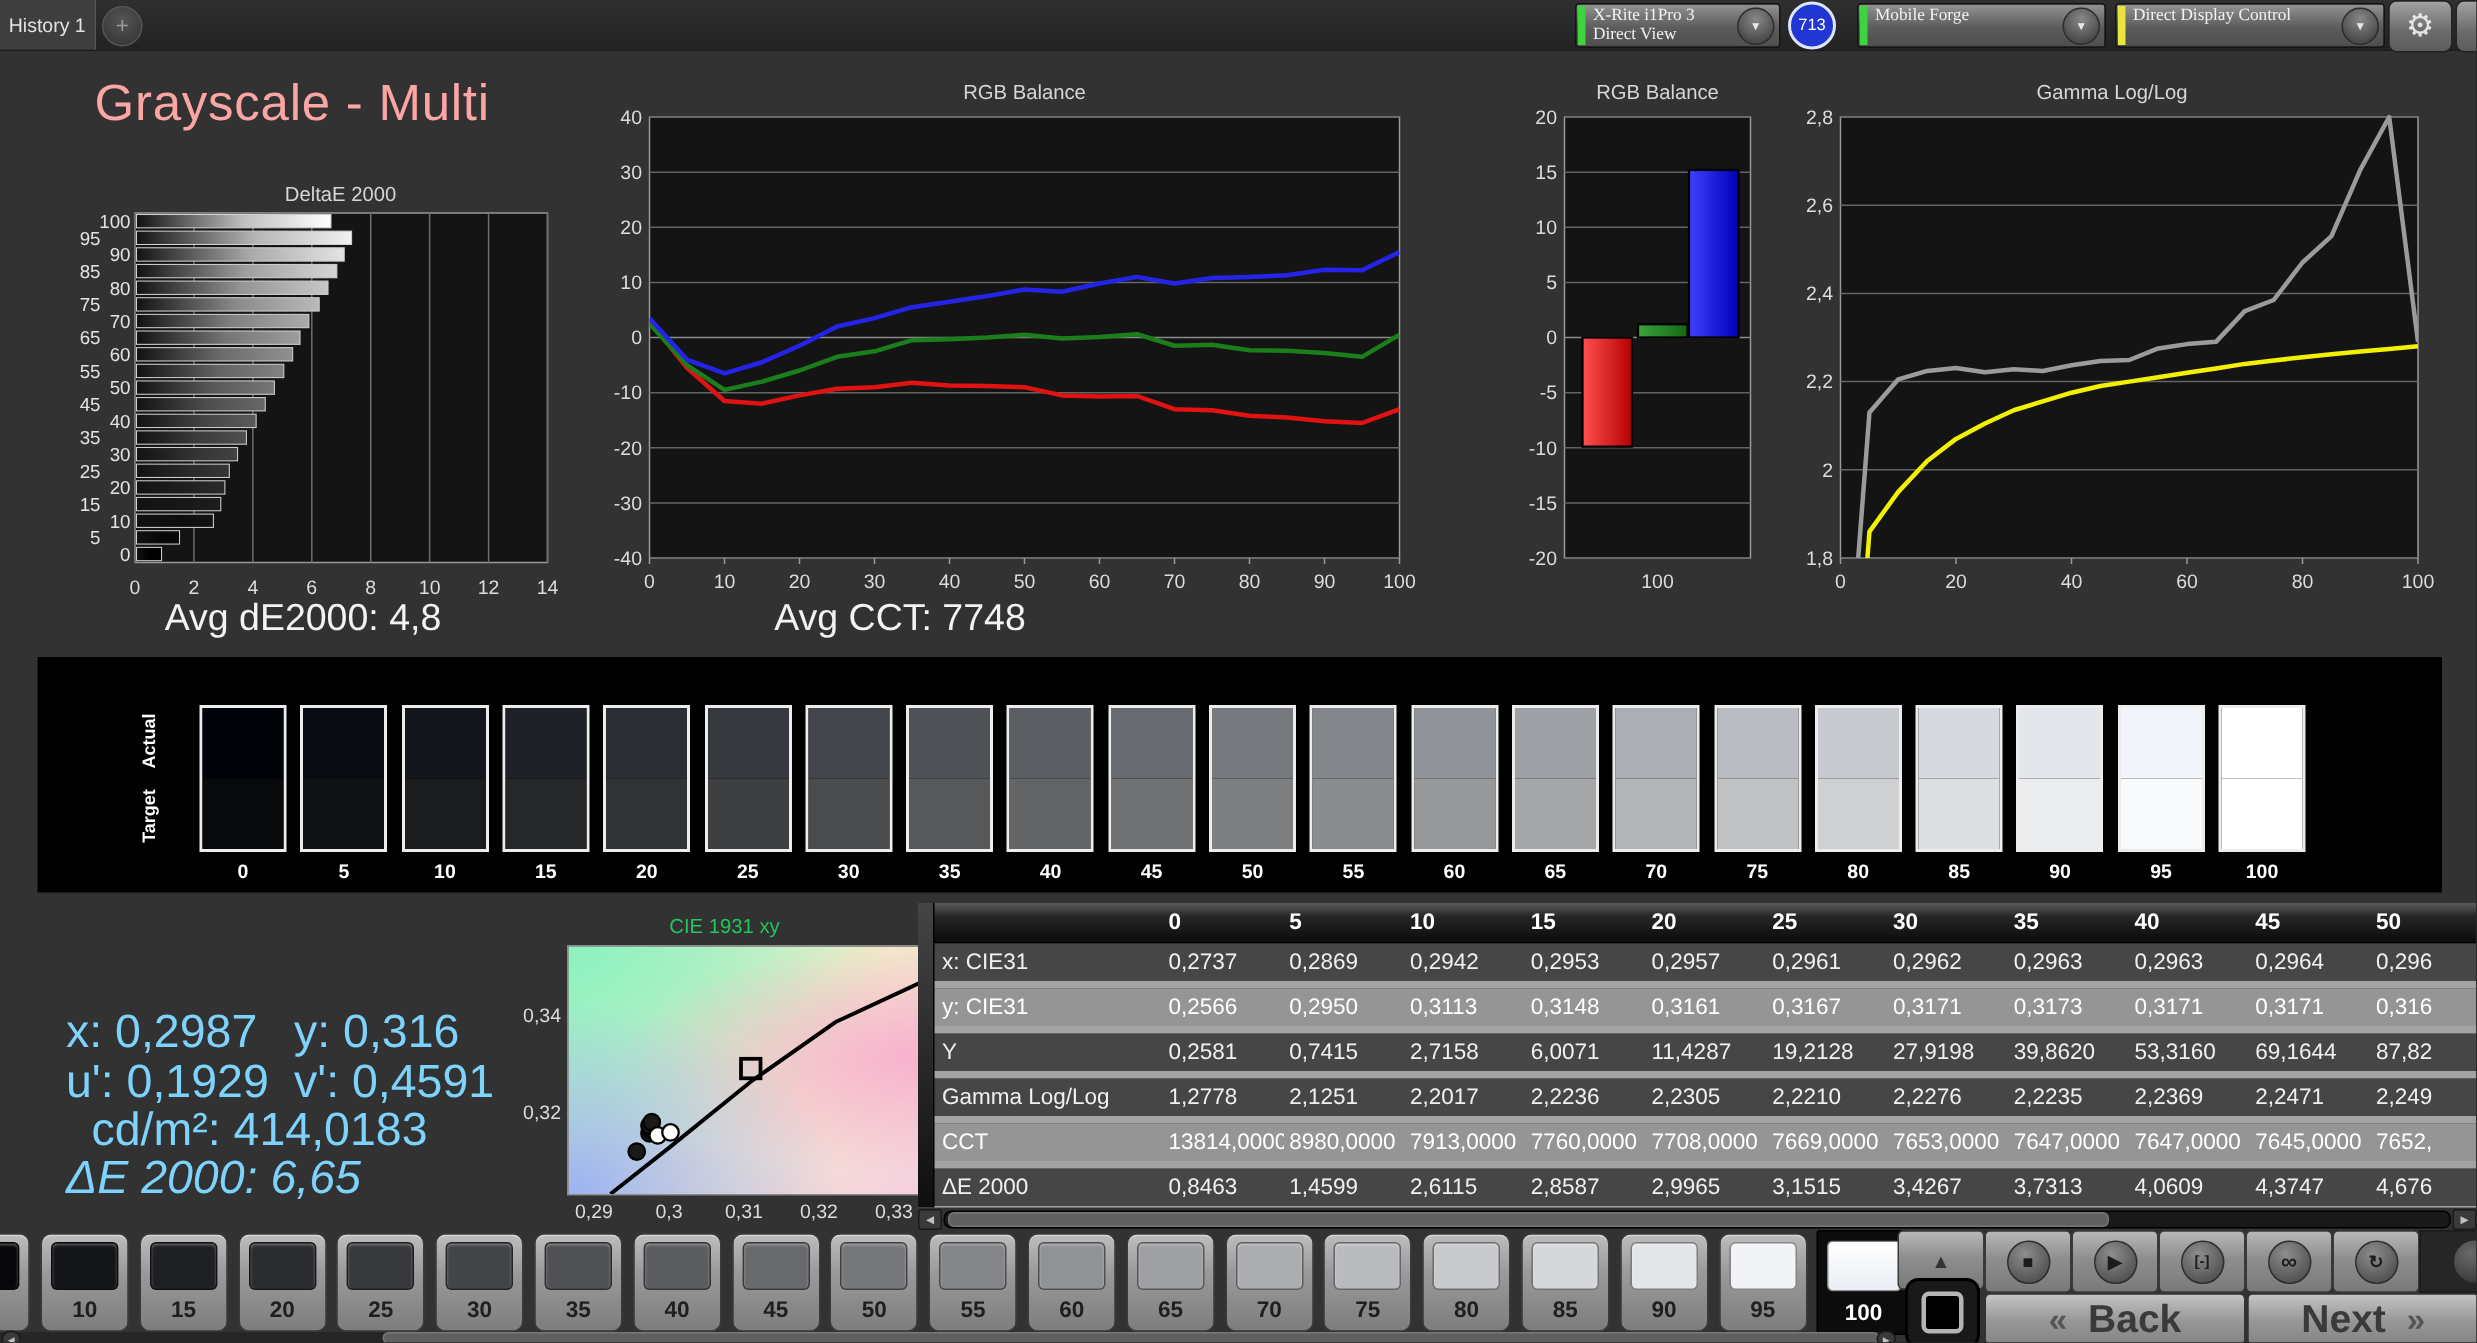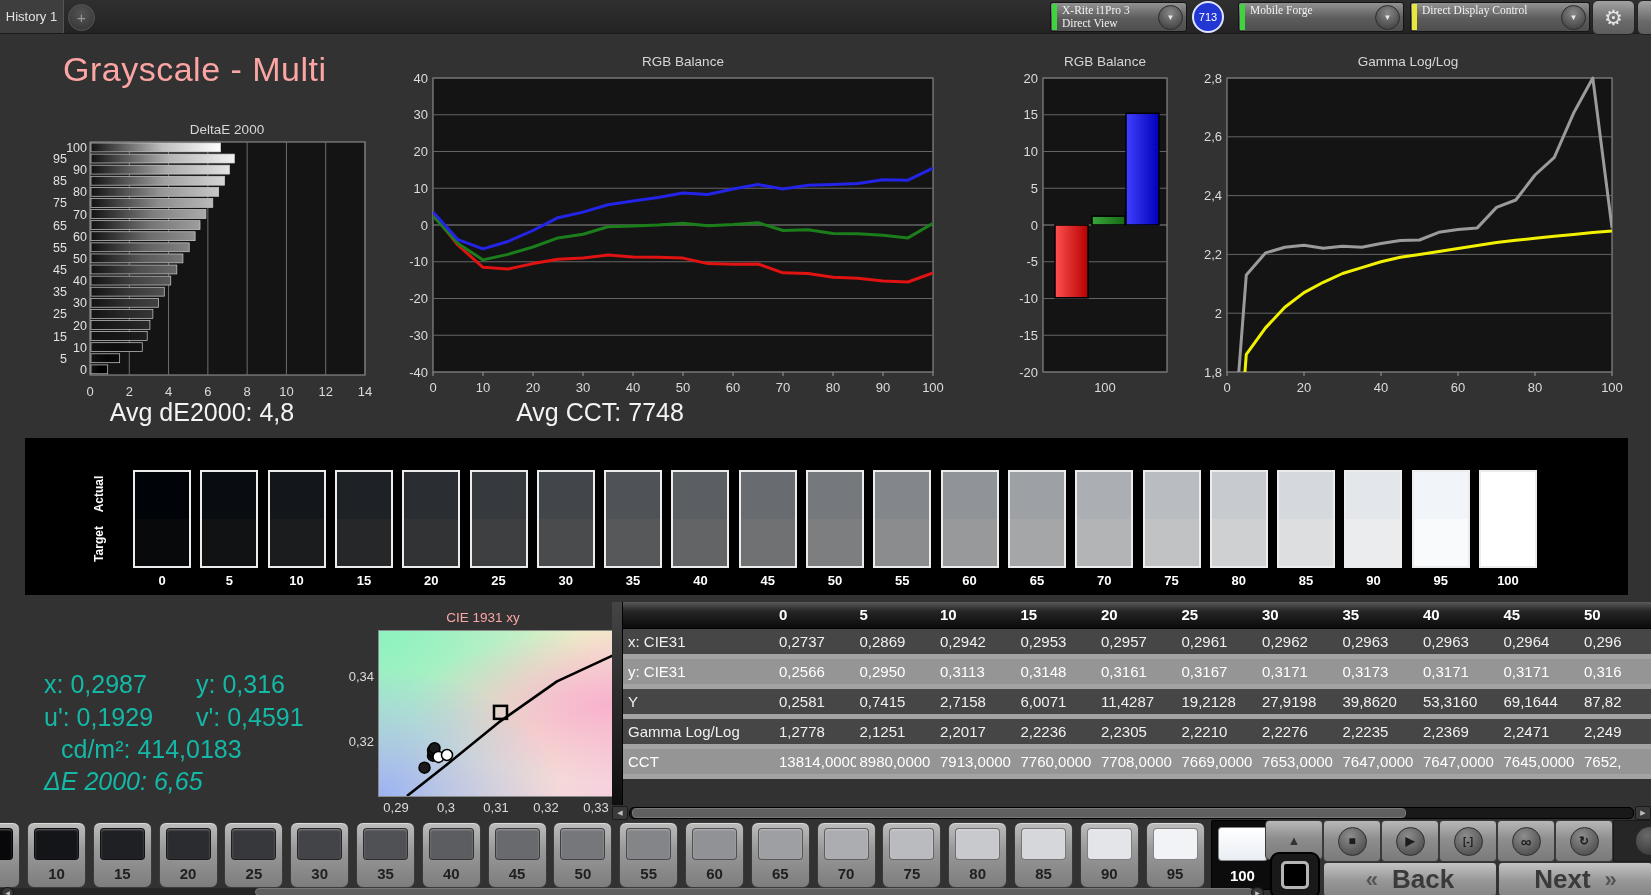--- a/index.html
+++ b/index.html
@@ -23,23 +23,23 @@
   .svg-tick-s{fill:#e2e2e2;font-size:12.5px;font-family:"Liberation Sans",sans-serif;}
   .svg-title{fill:#d6d6d6;font-size:13.5px;font-family:"Liberation Sans",sans-serif;}
   
   #strip{position:absolute;left:25px;top:438px;width:1603px;height:157px;background:#000;}
   .vlabel{position:absolute;width:60px;height:14px;font-size:12px;font-weight:bold;color:#fff;text-align:center;transform:rotate(-90deg);}
   .swatch{position:absolute;top:32px;width:54px;height:94px;border:2px solid #ececec;}
   .swatch .half{position:absolute;left:0;width:100%;height:50%;}
   .swlabel{position:absolute;top:135px;width:66px;text-align:center;color:#fff;font-size:13px;font-weight:bold;}
   
   #reading-head{position:absolute;left:44px;top:626px;font-size:27px;color:#f2f2f2;}
-  .read-line{position:absolute;font-size:25px;color:#14b8a6;white-space:nowrap;}
+  .read-line{position:absolute;font-size:31px;color:#7dd3fc;white-space:nowrap;}
   
-  #cie-title{position:absolute;left:483px;top:610px;font-size:13.5px;color:#fca5a5;transform:translateX(-50%);}
+  #cie-title{position:absolute;left:483px;top:610px;font-size:13.5px;color:#22c55e;transform:translateX(-50%);}
   #cie-bg{position:absolute;left:378px;top:630px;width:234px;height:165px;border:1px solid #8a8a8a;
     background:
       radial-gradient(at 0% 100%, rgba(150,175,245,.95), rgba(150,175,245,0) 55%),
       radial-gradient(at 100% 45%, rgba(248,175,205,.95), rgba(248,175,205,0) 60%),
       radial-gradient(at 0% 0%, rgba(140,242,190,.95), rgba(140,242,190,0) 65%),
       linear-gradient(135deg,#aef0cc 0%,#f2ecc8 50%,#f6cfe0 100%);}
   .cie-ytick{position:absolute;width:44px;text-align:right;font-size:13px;color:#dcdcdc;}
   .cie-xtick{position:absolute;top:800px;width:44px;text-align:center;font-size:13px;color:#dcdcdc;transform:translateX(-50%);}
   
   #dtable{position:absolute;left:612px;top:602px;width:1039px;height:203px;overflow:hidden;font-size:15px;}
@@ -624,20 +624,34 @@
         <div class="t-cell">7913,0000</div>
         <div class="t-cell">7760,0000</div>
         <div class="t-cell">7708,0000</div>
         <div class="t-cell">7669,0000</div>
         <div class="t-cell">7653,0000</div>
         <div class="t-cell">7647,0000</div>
         <div class="t-cell">7647,0000</div>
         <div class="t-cell">7645,0000</div>
         <div class="t-cell">7652,</div>
       </div>
+      <div class="t-row row-dark">
+        <div class="t-label">ΔE 2000</div>
+        <div class="t-cell">0,8463</div>
+        <div class="t-cell">1,4599</div>
+        <div class="t-cell">2,6115</div>
+        <div class="t-cell">2,8587</div>
+        <div class="t-cell">2,9965</div>
+        <div class="t-cell">3,1515</div>
+        <div class="t-cell">3,4267</div>
+        <div class="t-cell">3,7313</div>
+        <div class="t-cell">4,0609</div>
+        <div class="t-cell">4,3747</div>
+        <div class="t-cell">4,676</div>
+      </div>
     </div>
   <div id="tstrip"></div>
 
   <div class="sb-arrow" style="left:612px;top:806px;width:14px;height:12px;">
       <span>◀</span>
     </div>
   <div class="sb-track" style="left:629px;top:807px;width:1003px;height:10px;"></div>
   <div class="sb-thumb" style="left:632px;top:808px;width:772px;height:8px;"></div>
   <div class="sb-arrow" style="left:1635px;top:806px;width:14px;height:12px;">
       <span>▶</span>

